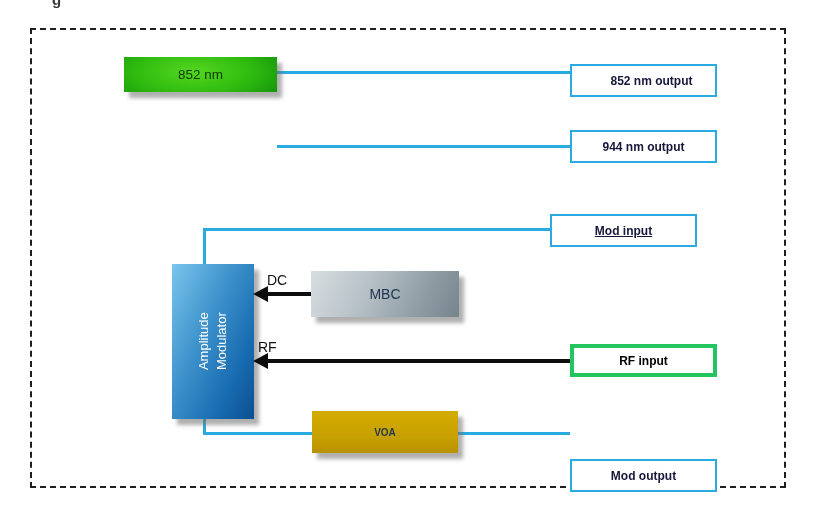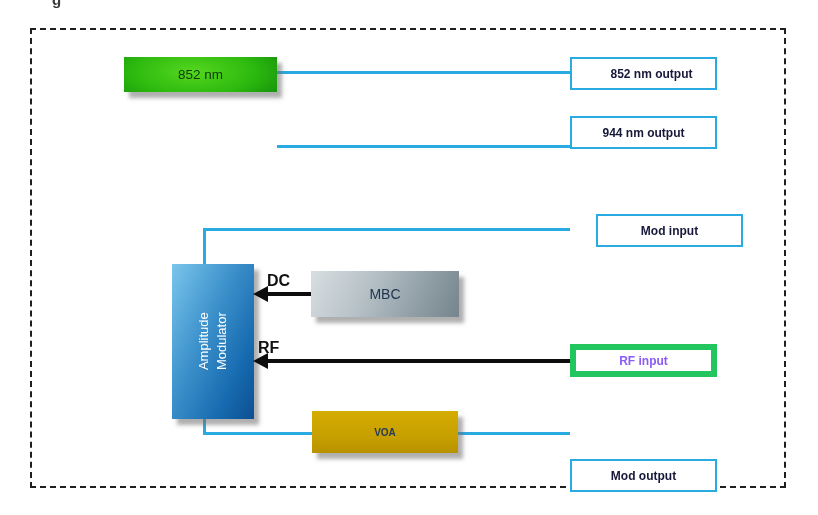--- a/index.html
+++ b/index.html
@@ -42,25 +42,25 @@
   #line-modout-v{left:203px;top:417px;width:3px;height:18px;}
   #line-modout-h{left:203px;top:432px;width:367px;height:3px;}
 
   
   .io-box{
     position:absolute;width:147px;height:33px;box-sizing:border-box;
     background:#ffffff;border:2px solid var(--output-border-blue,#29ABE2);
     display:flex;align-items:center;justify-content:center;
     font-size:12px;font-weight:bold;color:#17173a;
   }
-  #output-852{left:570px;top:57px;padding-left:16px;}
-  #output-944{left:570px;top:116px;text-align:right;}
-  #mod-input{left:596px;top:214px;}
+  #output-852{left:570px;top:64px;padding-left:16px;}
+  #output-944{left:570px;top:130px;text-align:right;}
+  #mod-input{left:550px;top:214px;text-decoration:underline;}
   #mod-output{left:570px;top:419px;margin-top:40px;}
-  .io-box.black-border{border:6px solid #22c55e;color:#8b5cf6;}
+  .io-box.black-border{border:4px solid #22c55e;color:#000000;}
   #rf-input{left:570px;top:344px;}
 
   
   #modulator{
     position:absolute;left:172px;top:264px;width:82px;height:155px;
     background:linear-gradient(115deg,#7ac5ec 0%,#3e93cc 40%,#176bb0 75%,#0d4f92 100%);
     display:flex;align-items:center;justify-content:center;
   }
   #modulator .rot{
     transform:rotate(-90deg);
@@ -87,21 +87,21 @@
   .black-line{position:absolute;background:#0d0d0d;height:4px;}
   #dc-line{left:267px;top:292px;width:44px;}
   #rf-line{left:267px;top:359px;width:303px;}
   .arrow-head{
     position:absolute;width:0;height:0;
     border-top:8px solid transparent;border-bottom:8px solid transparent;
     border-right:15px solid #0d0d0d;
   }
   #dc-head{left:253px;top:286px;}
   #rf-head{left:253px;top:353px;}
-  .signal-label{position:absolute;font-size:16px;font-weight:bold;color:#111111;}
+  .signal-label{position:absolute;font-size:14px;font-weight:normal;color:#111111;}
   #dc-label{left:267px;top:272px;}
   #rf-label{left:258px;top:339px;}
 </style>
 </head>
 <body>
 
 <div id="stage">
 
   <div class="caption-clip">
     <span>g</span>

